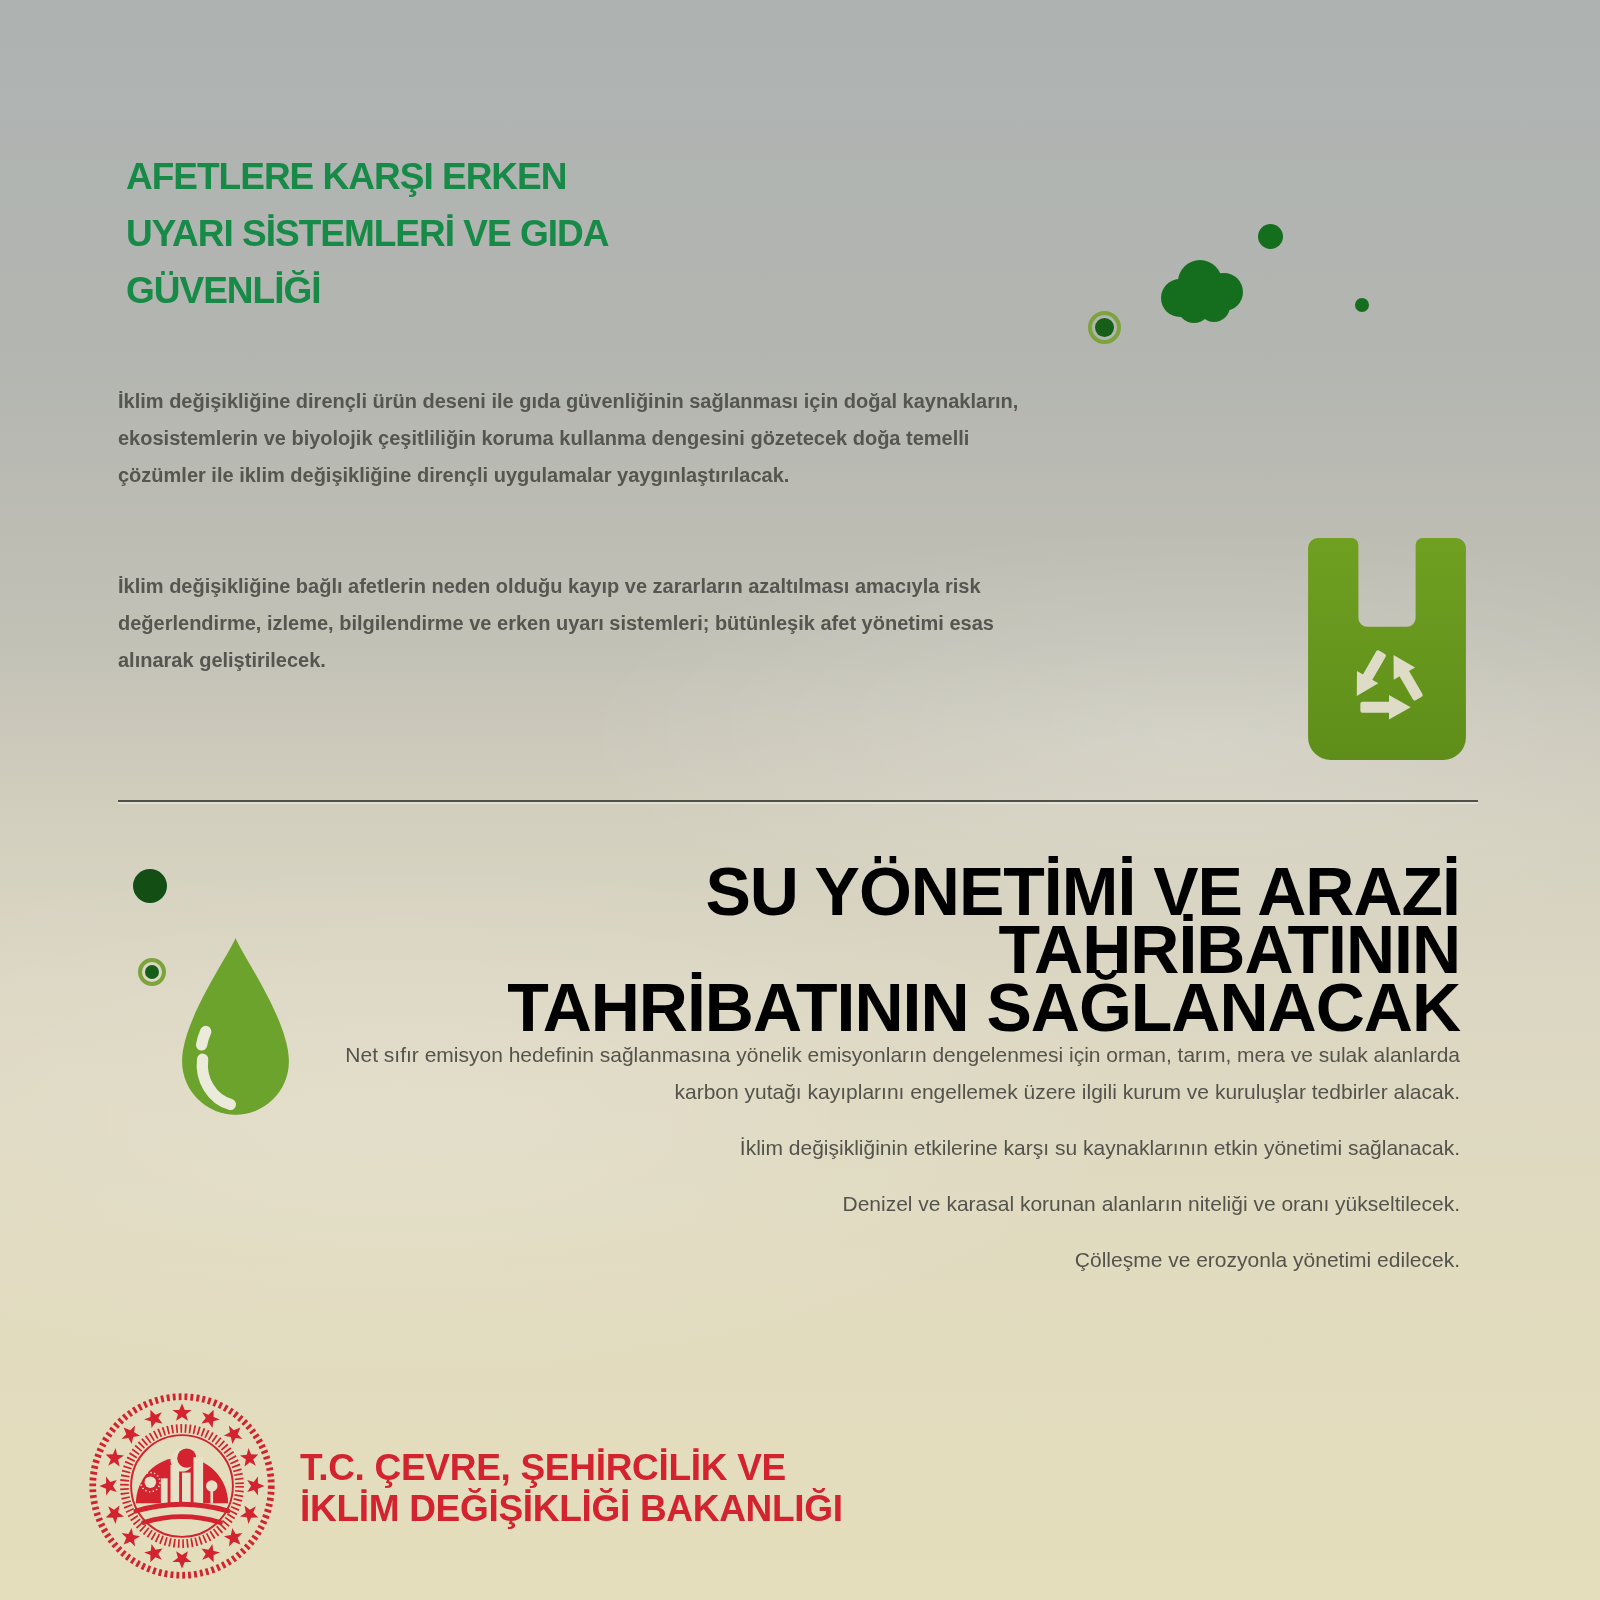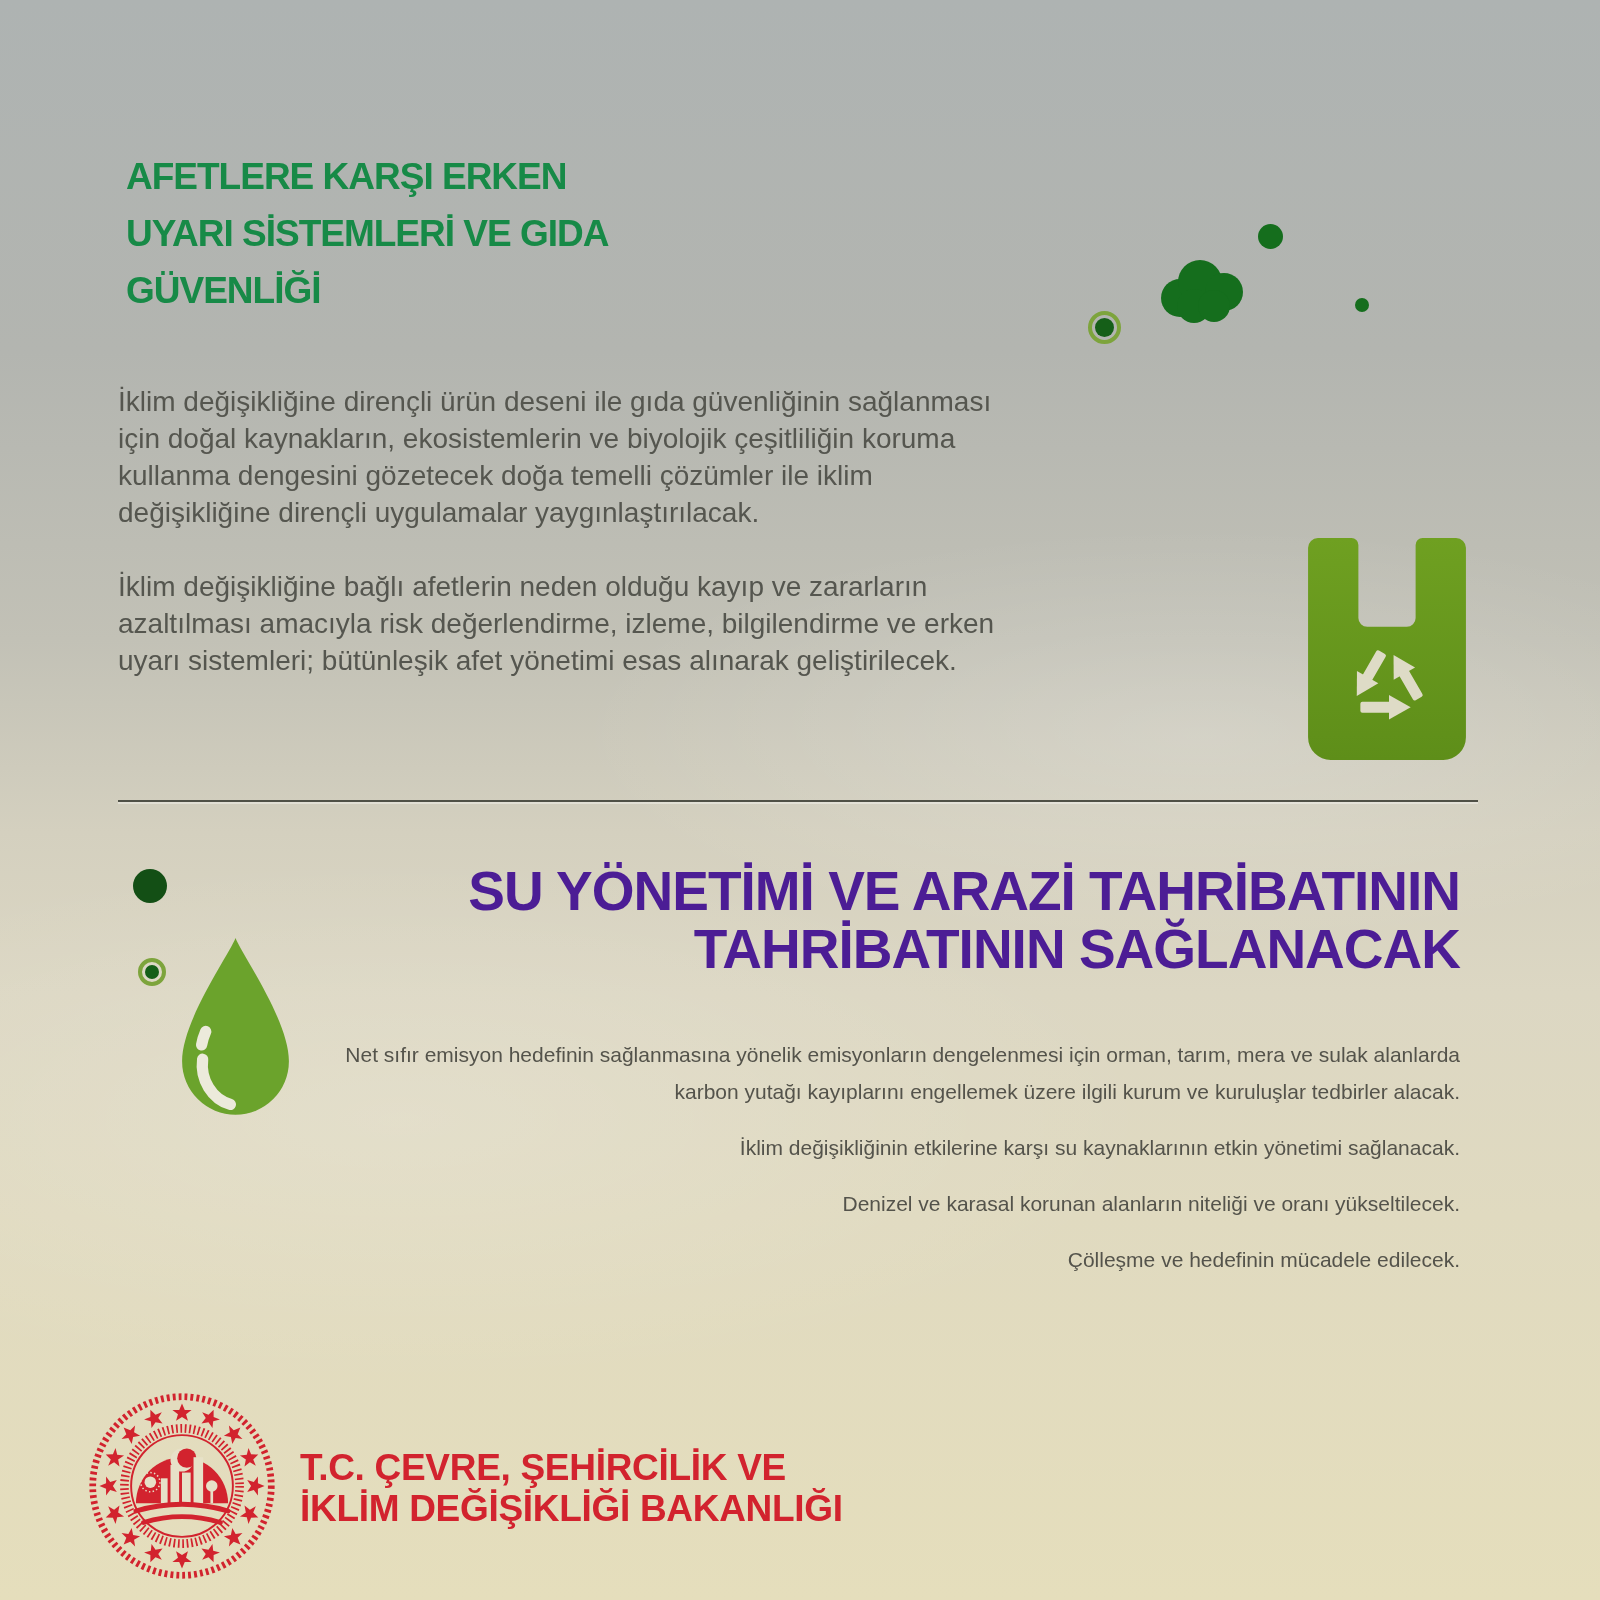--- a/index.html
+++ b/index.html
@@ -15,28 +15,28 @@
 
   
   .h1{
     left:118px; top:148px;
     color:#178a47; font-weight:700; font-size:37px; line-height:57px;
     letter-spacing:-1px;
     margin-left:8px;
   }
   .h2{
     right:140px; top:862px; left:340px;
-    color:#4c1d95; font-weight:700; font-size:55px; line-height:58px;
+    color:#000000; font-weight:700; font-size:68px; line-height:58px;
     letter-spacing:-1px; text-align:right;
   }
 
   
   .copy-left{
     left:118px; width:905px;
-    color:#55564f; font-size:28px; line-height:37px;
+    color:#55564f; font-size:20px; line-height:37px;font-weight:bold;
   }
   .p1{top:383px;}
   .p2{top:568px;}
   .copy-right{
     left:340px; right:140px; top:1036px;
     color:#54534b; font-size:21px; line-height:37px; text-align:right;
   }
   .copy-right p{margin:0 0 0 0;}
   .copy-right p + p{margin-top:19px;}
   .copy-right p.oneline{white-space:nowrap;}
@@ -132,21 +132,21 @@
 
 <div class="abs h2">
   <div>SU YÖNETİMİ VE ARAZİ TAHRİBATININ</div>
   <div>TAHRİBATININ SAĞLANACAK</div>
 </div>
 
 <div class="abs copy-right">
   <p>Net sıfır emisyon hedefinin sağlanmasına yönelik emisyonların dengelenmesi için orman, tarım, mera ve sulak alanlarda karbon yutağı kayıplarını engellemek üzere ilgili kurum ve kuruluşlar tedbirler alacak.</p>
   <p class="oneline">İklim değişikliğinin etkilerine karşı su kaynaklarının etkin yönetimi sağlanacak.</p>
   <p class="oneline">Denizel ve karasal korunan alanların niteliği ve oranı yükseltilecek.</p>
-  <p class="oneline">Çölleşme ve hedefinin mücadele edilecek.</p>
+  <p class="oneline">Çölleşme ve erozyonla yönetimi edilecek.</p>
 </div>
 
 <svg class="abs" style="left:86px; top:1390px;" width="192" height="192" viewBox="-100 -100 200 200">
   <g fill="#d2232e" stroke="none">
 
     <circle r="93" fill="none" stroke="#d2232e" stroke-width="7" stroke-dasharray="3 3.2"></circle>
 
     <g>
 
     <g transform="rotate(0) translate(0,-76)">

